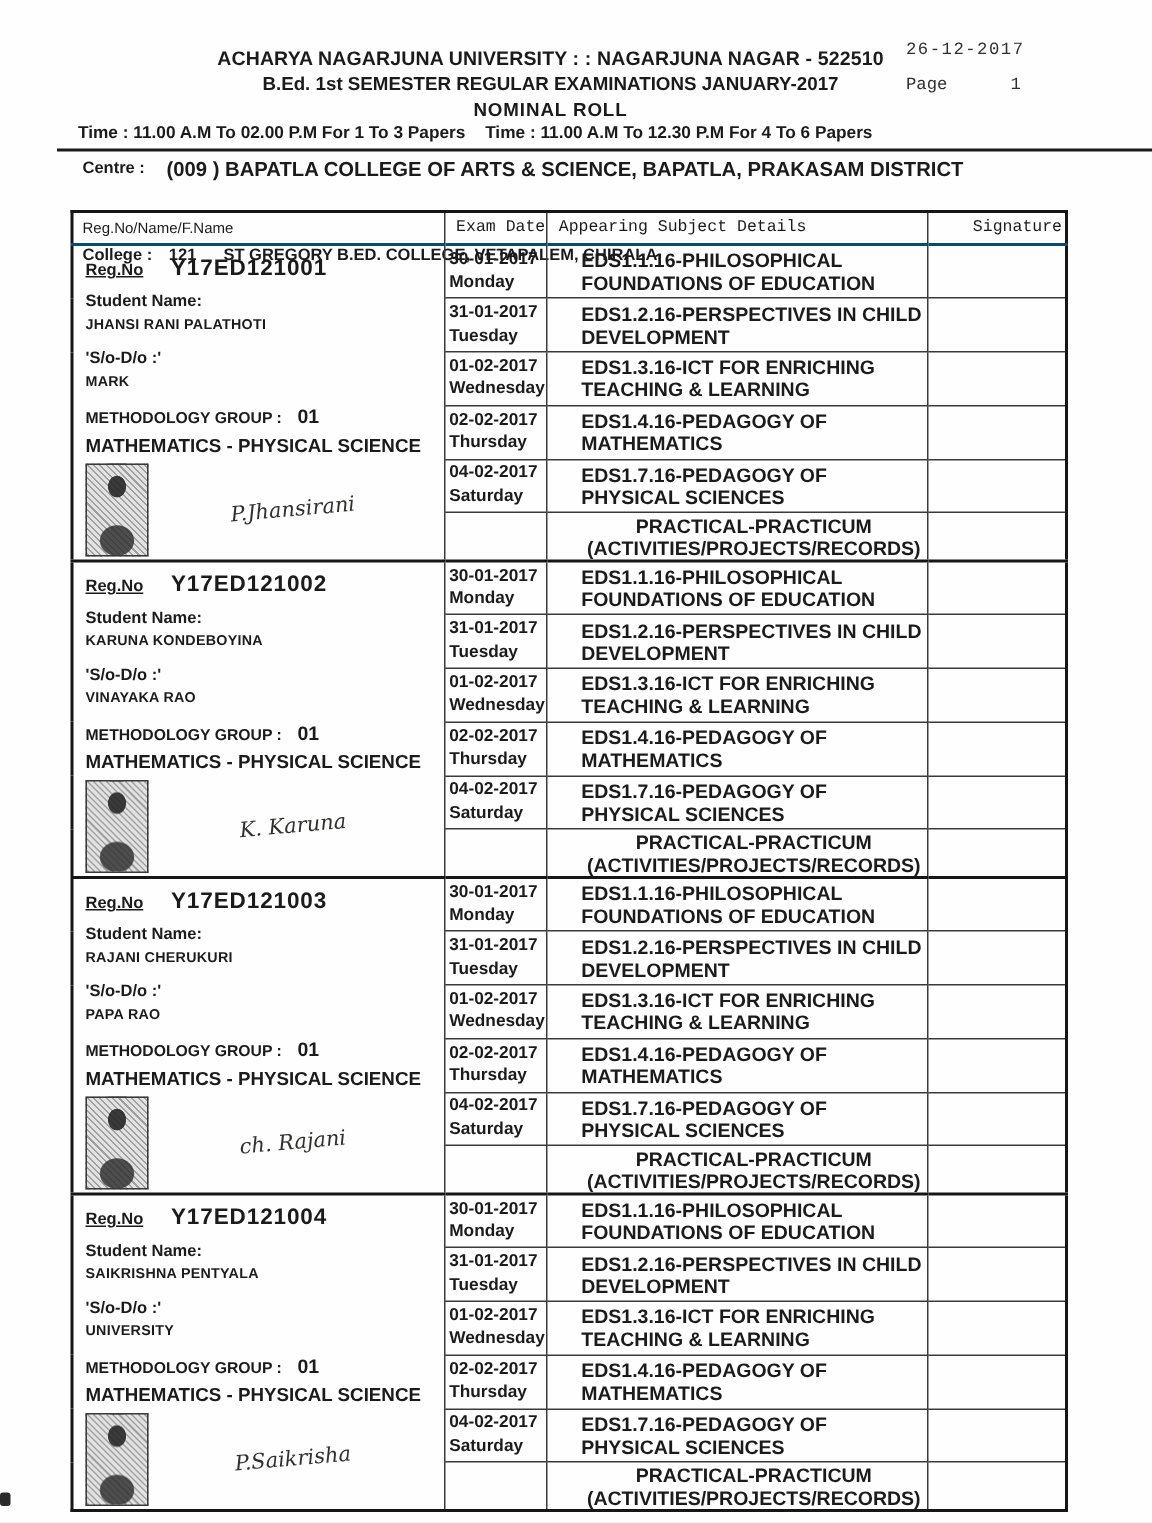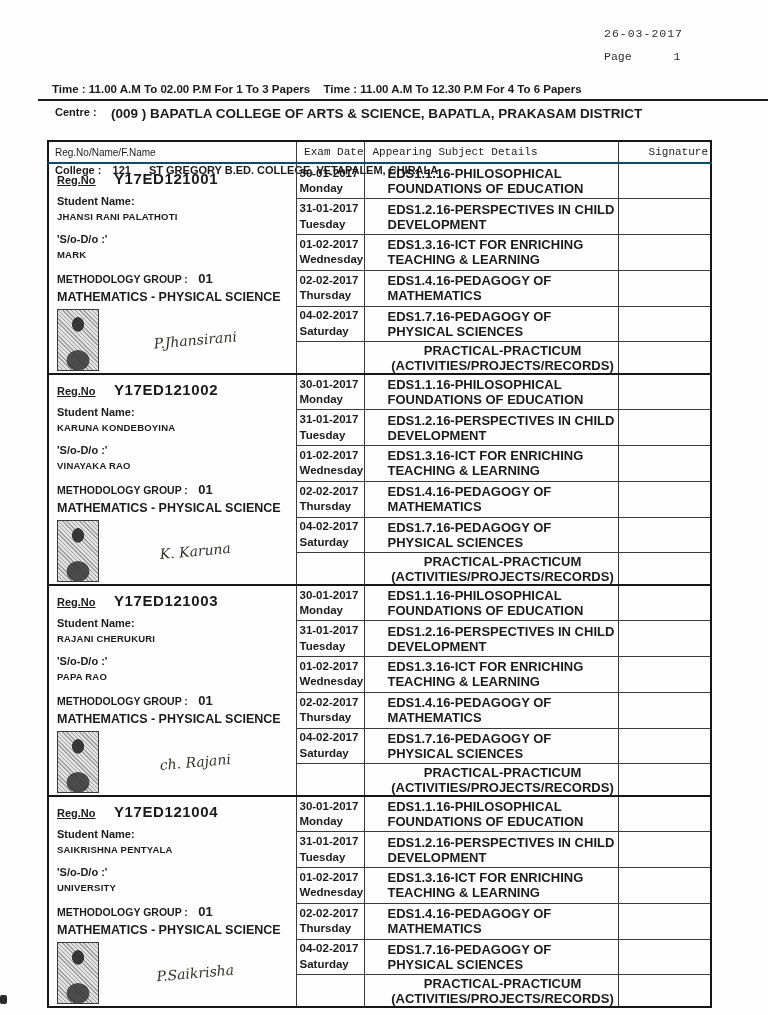--- a/index.html
+++ b/index.html
@@ -83,27 +83,32 @@
   }
   
   .smudge { position:absolute; left:0; top:995px; width:7px; height:9px; background:#2a2a2a; border-radius:2px; }
 </style>
 </head>
 <body>
 
 <div class="page">
 
   <div class="print-meta">
-    <div class="pm-date">26-03-2017</div>
+    <div class="pm-date">26-12-2017</div>
     <div class="pm-pagerow">
       <span>Page</span>
       <span class="pm-pageno">1</span>
     </div>
   </div>
 
+  <div class="head">
+    <div class="h-univ">ACHARYA NAGARJUNA UNIVERSITY : : NAGARJUNA NAGAR - 522510</div>
+    <div class="h-exam">B.Ed. 1st SEMESTER REGULAR EXAMINATIONS JANUARY-2017</div>
+    <div class="h-title">NOMINAL ROLL</div>
+  </div>
 
   <div class="time-row">
     <span class="t1">Time : 11.00 A.M To 02.00 P.M For 1 To 3 Papers</span>
     <span class="t2">Time : 11.00 A.M To 12.30 P.M For 4 To 6 Papers</span>
   </div>
   <div class="time-rule"></div>
 
   <div class="centre-row">
     <span class="lbl">Centre :</span>
     <span class="val">(009 ) BAPATLA COLLEGE OF ARTS &amp; SCIENCE, BAPATLA, PRAKASAM DISTRICT</span>

